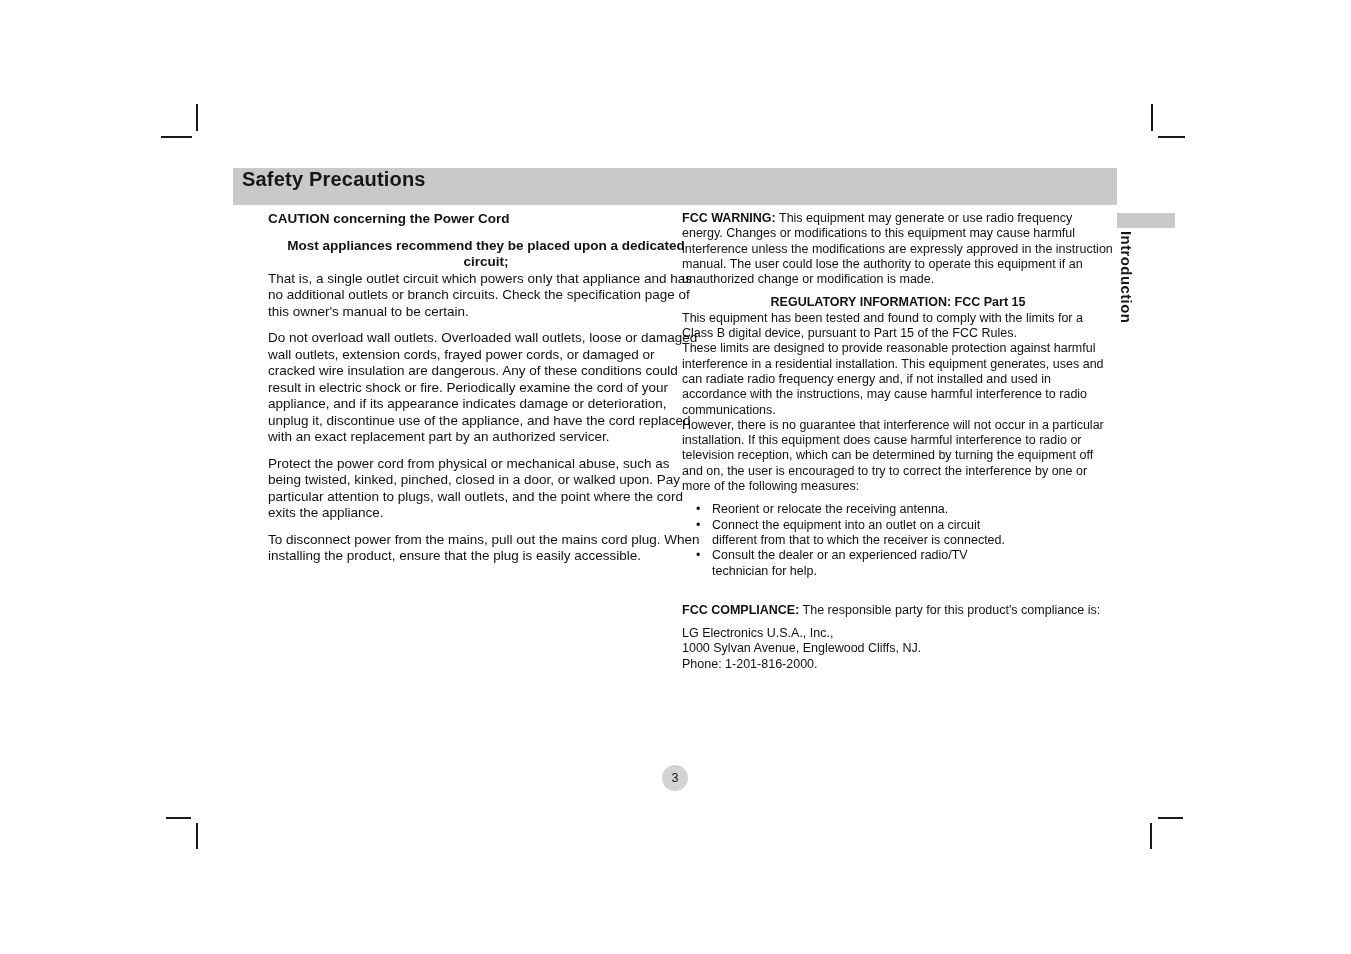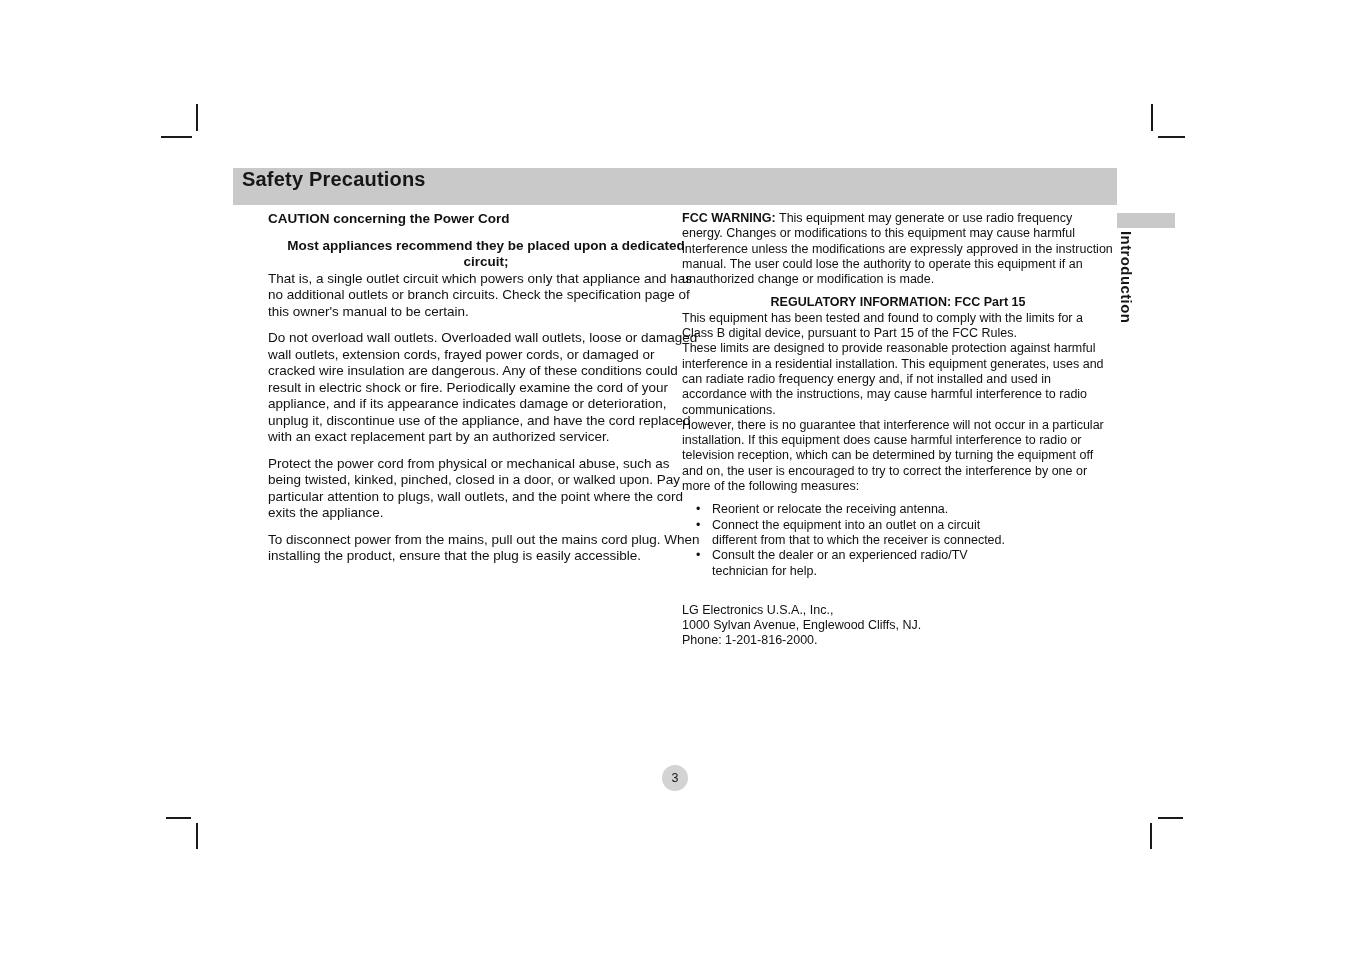--- a/index.html
+++ b/index.html
@@ -117,20 +117,23 @@
 These limits are designed to provide reasonable protection against harmful interference in a residential installation. This equipment generates, uses and can radiate radio frequency energy and, if not installed and used in accordance with the instructions, may cause harmful interference to radio communications.
 However, there is no guarantee that interference will not occur in a particular installation. If this equipment does cause harmful interference to radio or television reception, which can be determined by turning the equipment off and on, the user is encouraged to try to correct the interference by one or more of the following measures:</span>
   </p>
   <ul class="bullets">
     <li>Reorient or relocate the receiving antenna.</li>
     <li>Connect the equipment into an outlet on a circuit
 different from that to which the receiver is connected.</li>
     <li>Consult the dealer or an experienced radio/TV
 technician for help.</li>
   </ul>
+  <p class="para compliance">
+    <span class="b">FCC COMPLIANCE:</span> <span>The responsible party for this product's compliance is:</span>
+  </p>
   <p class="pre address">LG Electronics U.S.A., Inc.,
 1000 Sylvan Avenue, Englewood Cliffs, NJ.
 Phone: 1-201-816-2000.</p>
 </div>
 
 <div class="side-tab"></div>
 <div class="side-label">Introduction</div>
 
 <div class="page-num">3</div>
 

